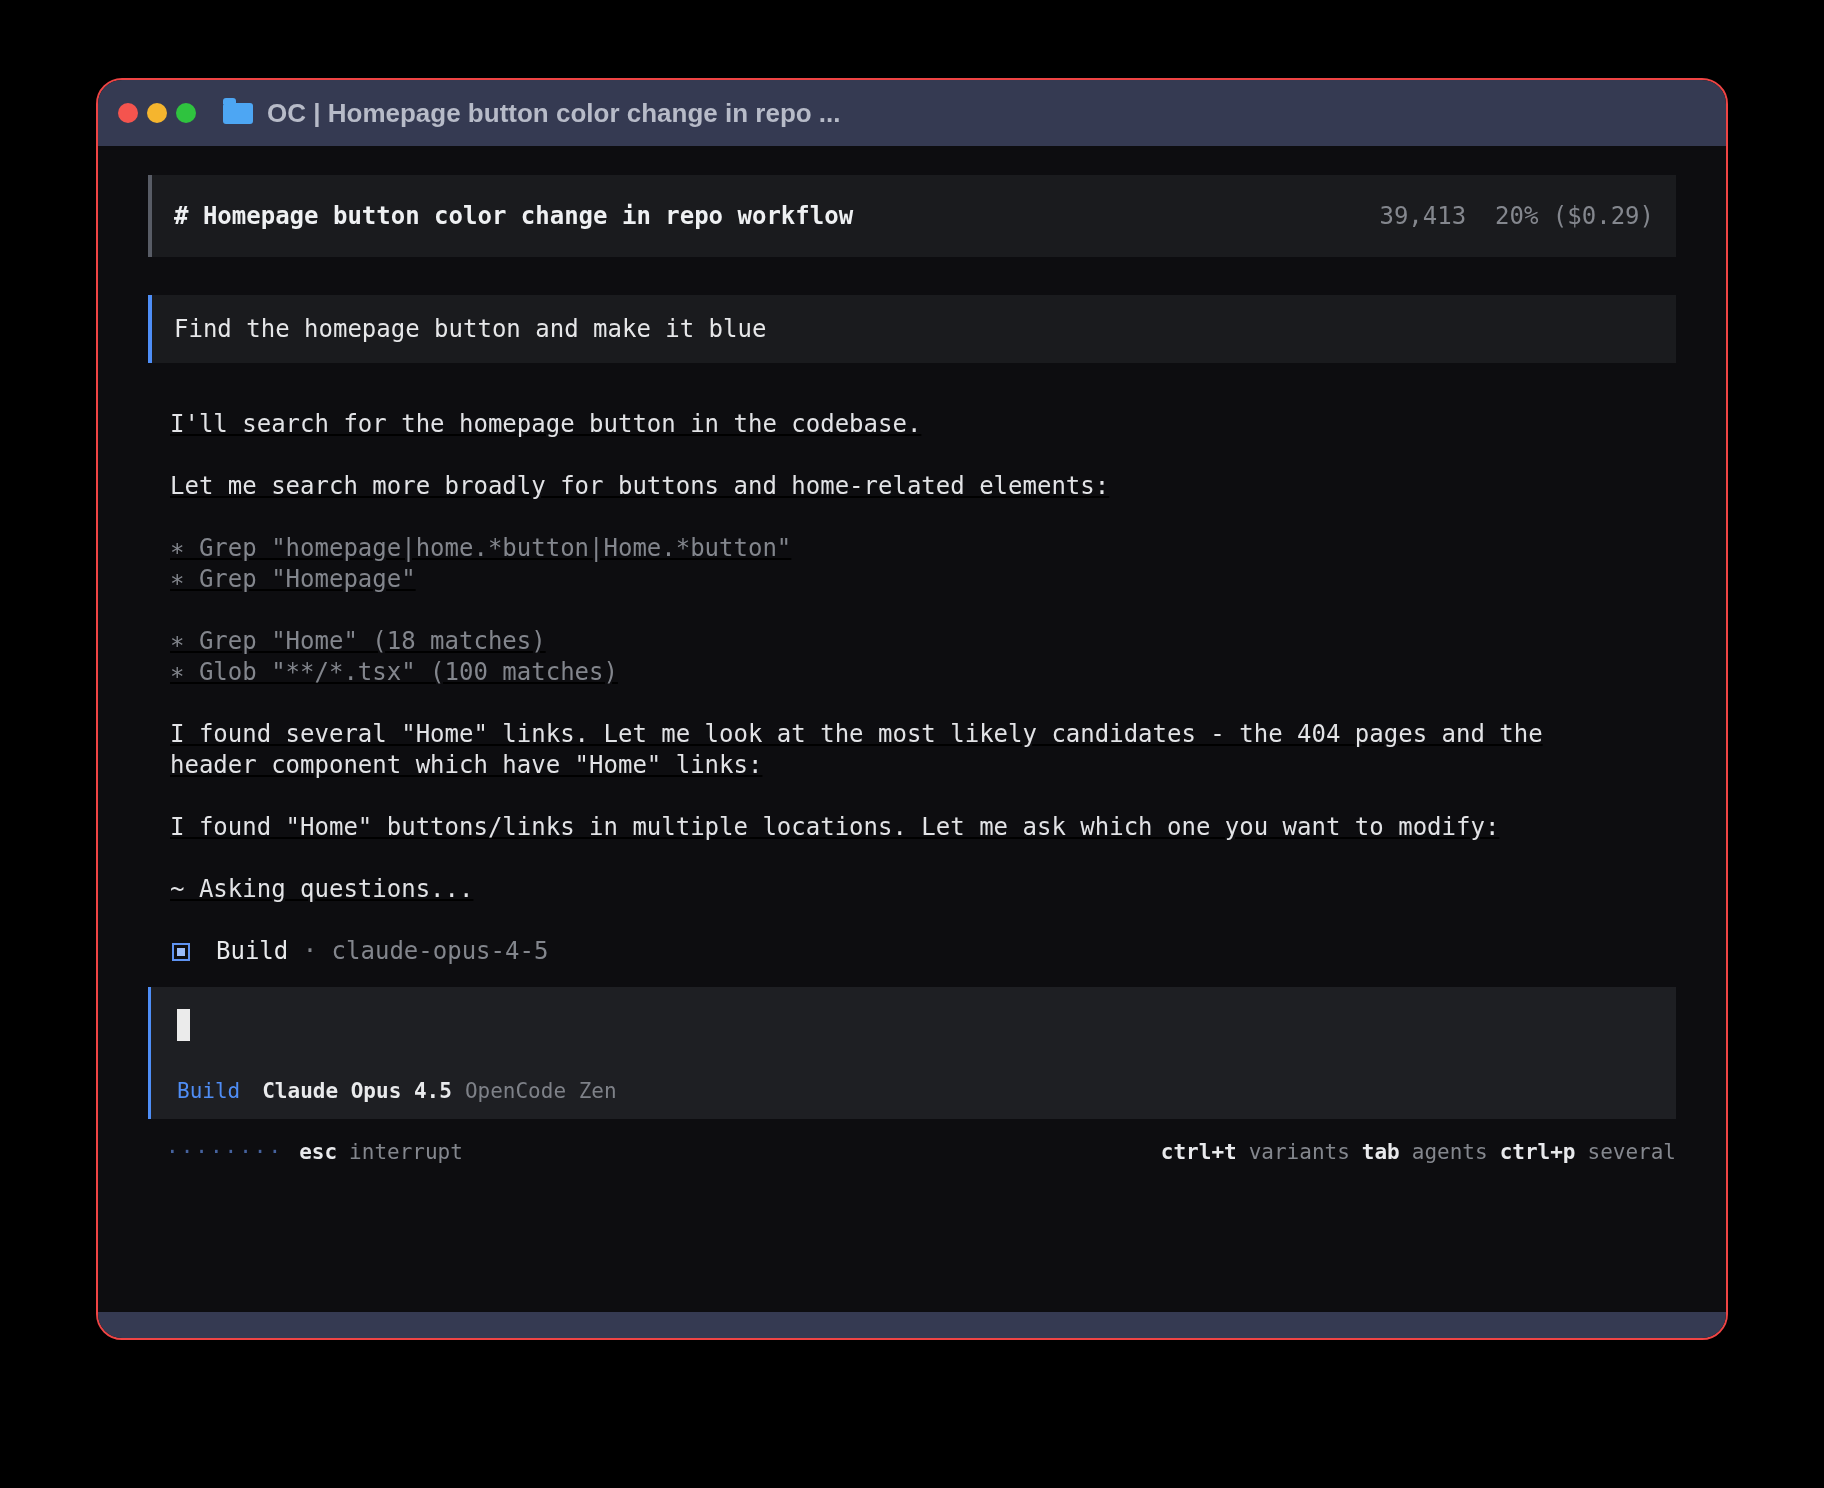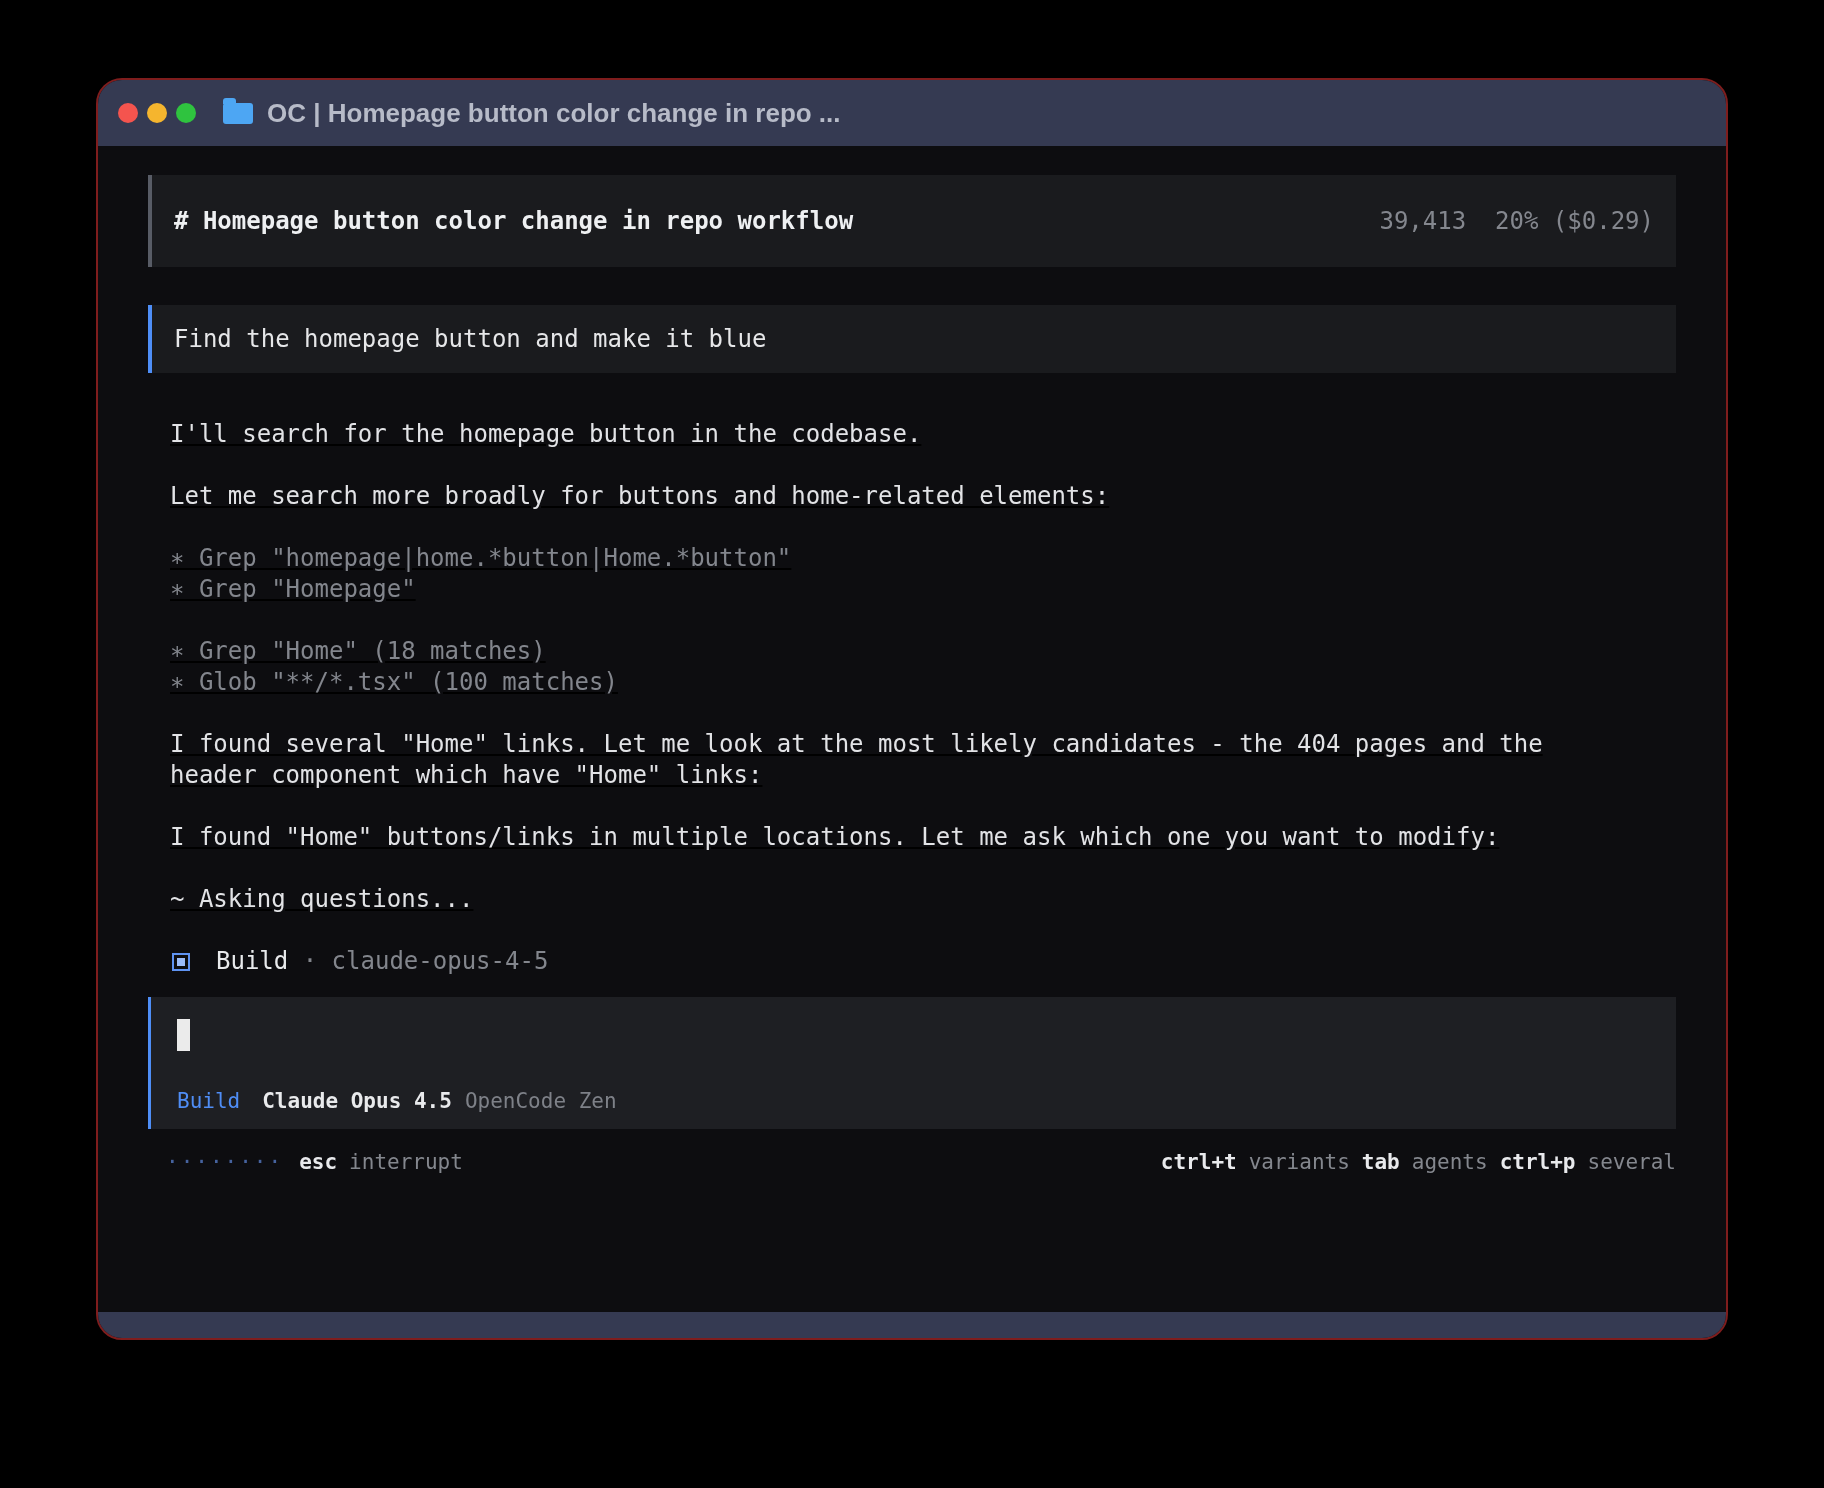--- a/index.html
+++ b/index.html
@@ -1,21 +1,21 @@
 <!DOCTYPE html>
 <html><head>
 <meta charset="utf-8">
 <style>
   * { margin:0; padding:0; box-sizing:border-box; }
   html,body { width:1824px; height:1488px; background:#000; overflow:hidden; }
   body { font-family:"DejaVu Sans Mono", monospace; }
 
   .app-window {
     position:absolute; left:96px; top:78px; width:1632px; height:1262px;
-    background:#0d0d10; border:2px solid #7f1d1d; border-radius:26px;
+    background:#0d0d10; border:2px solid #ef4444; border-radius:26px;
     overflow:hidden;
   }
 
   
   .titlebar {
     height:66px; background:#353a52; display:flex; align-items:center;
     padding-left:20px;
   }
   .light { width:20px; height:20px; border-radius:50%; margin-right:9px; }
   .light.red    { background:#f4544e; }
@@ -28,21 +28,21 @@
   .win-title {
     margin-left:14px; font-family:"Liberation Sans", sans-serif;
     font-weight:bold; font-size:26px; color:#b7bbc8; white-space:pre;
   }
 
   
   .terminal { padding:29px 50px 0 50px; font-size:24px; }
   .pre { white-space:pre; }
 
   .session-header {
-    height:92px; background:#1a1b1e; border-left:4px solid #585c66;
+    height:82px; background:#1a1b1e; border-left:4px solid #585c66;
     display:flex; align-items:center; justify-content:space-between;
     padding:0 22px;
   }
   .session-header .h-title { font-weight:bold; color:#eef0f2; }
   .session-header .h-stats { color:#84878e; }
 
   .user-msg {
     margin-top:38px; height:68px; background:#1a1b1e;
     border-left:4px solid #4e8ef7; display:flex; align-items:center;
     padding-left:22px; color:#e6e7e9;

